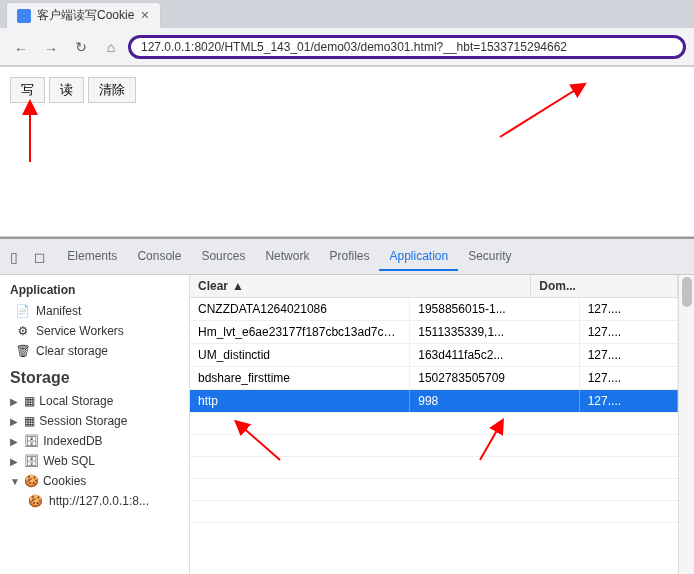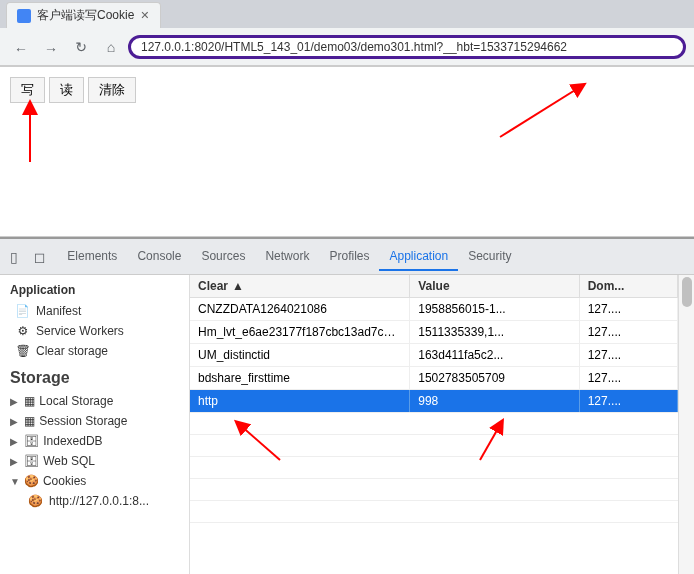--- a/index.html
+++ b/index.html
@@ -194,23 +194,20 @@
     <div class="content-panel" style="position:relative;">
 
       <div class="table-area">
         <div class="cookie-table">
 
           <div class="table-header">
             <div class="th th-name">
               <span>Clear</span>
               <span style="color:#333;">▲</span>
             </div>
-            <div class="th th-value">
-              <span>Value</span>
-            </div>
             <div class="th th-domain">
               <span>Dom...</span>
             </div>
           </div>
 
           <div class="table-row">
             <div class="td td-name">CNZZDATA1264021086</div>
             <div class="td td-value">1958856015-1...</div>
             <div class="td td-domain">127....</div>
           </div>

